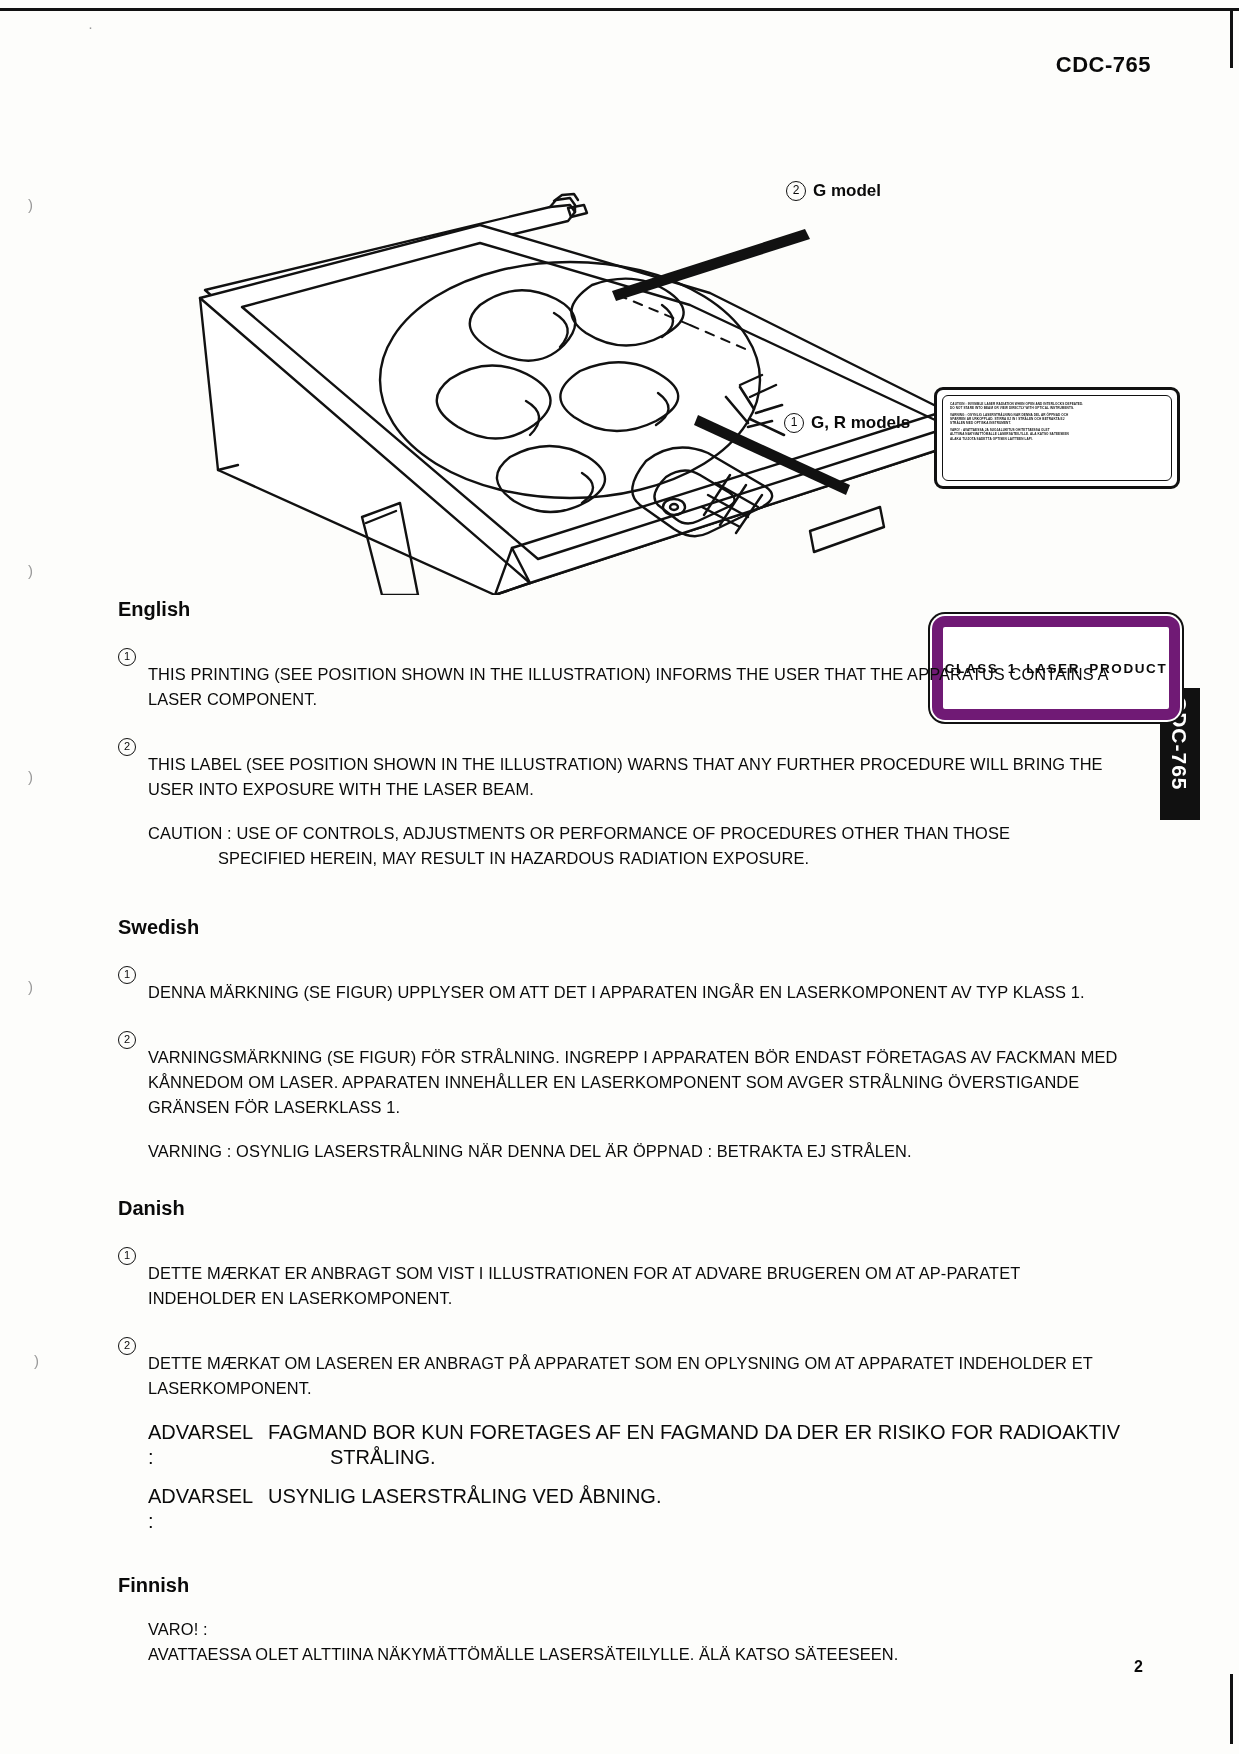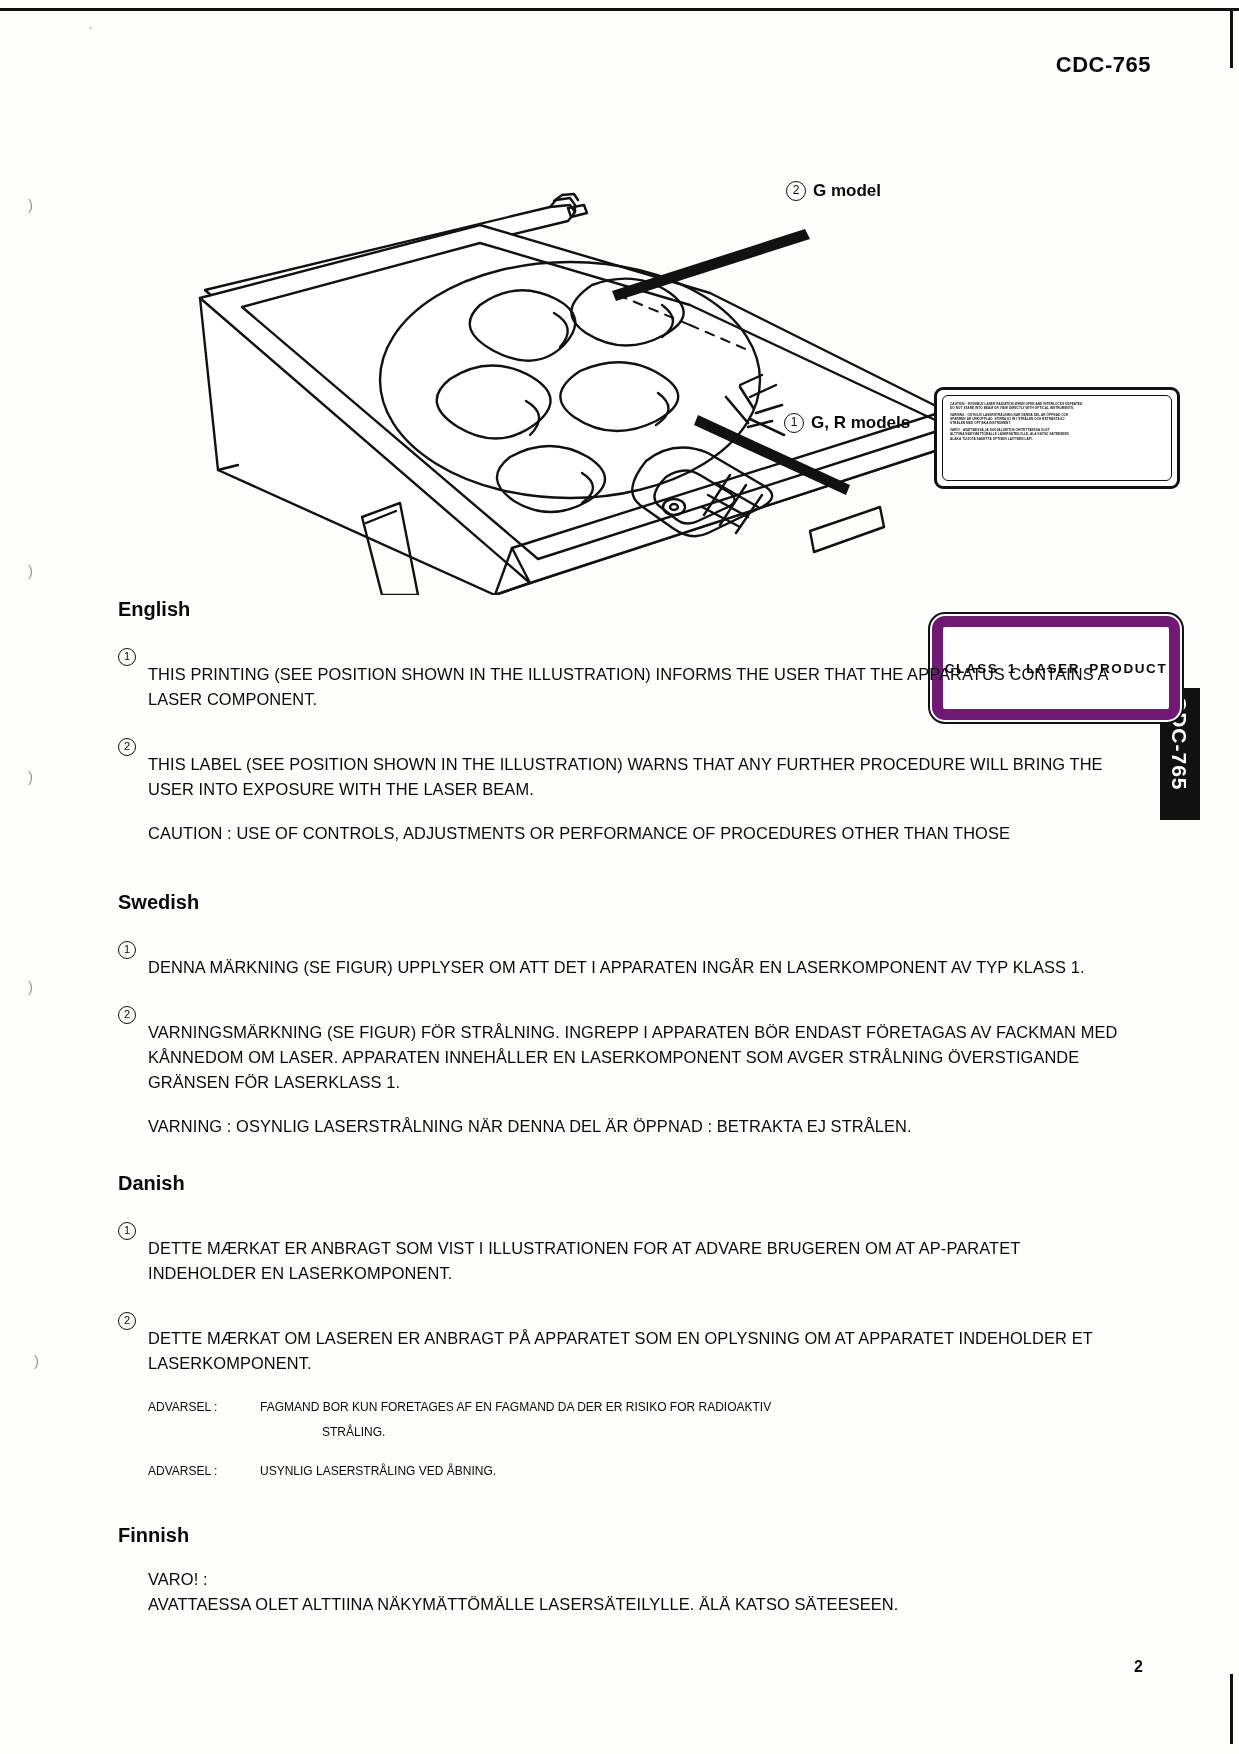--- a/index.html
+++ b/index.html
@@ -91,21 +91,21 @@
     margin-bottom:19px;font-size:16.4px;line-height:25px;letter-spacing:0.1px;
     padding-left:30px;
     margin-top:15px;
   }
   .plain .hang{display:block;text-indent:0;}
   .plain .ind{display:block;padding-left:70px;}
   .gap-lg{height:26px;}
   .gap-sm{height:14px;}
 
   .advarsel{
-    display:flex;gap:4px;font-size:12px;line-height:25px;margin-bottom:14px;padding-left:30px;
+    display:flex;gap:12px;font-size:20px;line-height:25px;margin-bottom:14px;padding-left:30px;
   }
   .advarsel .lead{flex:0 0 auto;width:108px;}
   .advarsel .rest{flex:1 1 auto;}
 
   .pagenum{
     position:absolute;right:96px;bottom:78px;font-size:16px;font-weight:bold;
   }
   .tick{position:absolute;color:#9a9a9a;font-size:15px;}
 </style>
 </head>
@@ -239,20 +239,21 @@
 
     <div class="item">
       <div class="num">
         <span class="circnum">2</span>
       </div>
       <div class="txt">THIS LABEL (SEE POSITION SHOWN IN THE ILLUSTRATION) WARNS THAT ANY FURTHER PROCEDURE WILL BRING THE USER INTO EXPOSURE WITH THE LASER BEAM.</div>
     </div>
 
     <div class="plain">
       <span class="hang">CAUTION : USE OF CONTROLS, ADJUSTMENTS OR PERFORMANCE OF PROCEDURES OTHER THAN THOSE</span>
+      <span class="ind">SPECIFIED HEREIN, MAY RESULT IN HAZARDOUS RADIATION EXPOSURE.</span>
     </div>
   </div>
 
   <div class="gap-lg"></div>
 
   <div class="sec">
     <div class="lang-head">Swedish</div>
 
     <div class="item">
       <div class="num">

